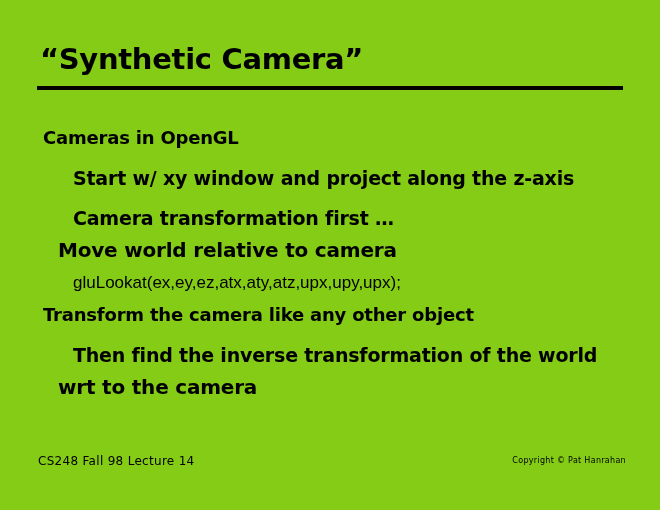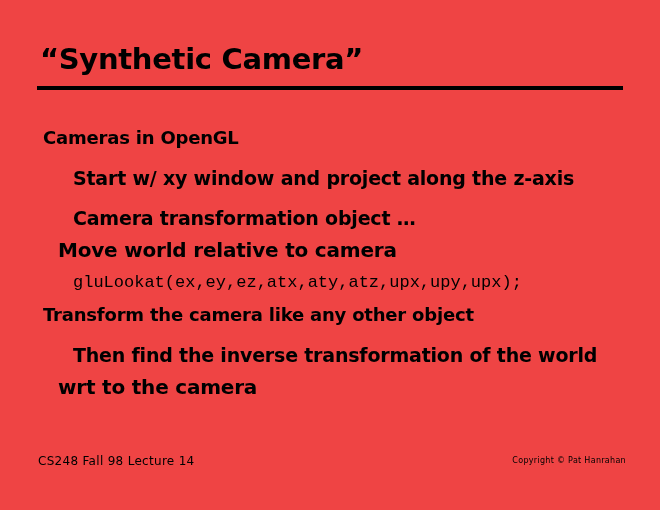--- a/index.html
+++ b/index.html
@@ -11,21 +11,21 @@
     height: 510px;
     background: #ffffff;
     font-family: "Liberation Sans", sans-serif;
     overflow: hidden;
     position: relative;
     -webkit-font-smoothing: none;
   }
   .slide {
     position: absolute;
     inset: 0;
-    background: #ef4444;
+    background: #84cc16;
   }
 
   
   .title {
     position: absolute;
     left: 40px;
     top: 42px;
     font-family: "DejaVu Sans", sans-serif;
     font-weight: bold;
     font-size: 29px;
@@ -58,21 +58,21 @@
     height: 32px;
     line-height: 32px;
     font-size: 19px;
     letter-spacing: -0.2px;
   }
   .lvl-1 { padding-left: 43px; font-size: 18px; }
   .lvl-2 { padding-left: 73px; font-size: 19px; margin-top: 8px; }
   .lvl-3 { padding-left: 58px; font-size: 20px; }
 
   .line.code {
-    font-family: Liberation Mono, monospace;
+    font-family: Liberation Sans, sans-serif;
     font-weight: normal;
     font-size: 17px;
     padding-left: 73px;
     letter-spacing: 0px;
     height: 33px;
     line-height: 33px;
   }
 
   
   .footer-left {
@@ -104,21 +104,21 @@
 
 <div class="slide">
 
   <div class="title">“Synthetic Camera”</div>
 
   <div class="title-rule"></div>
 
   <div class="body-block">
     <div class="line lvl-1">Cameras in OpenGL</div>
     <div class="line lvl-2">Start w/ xy window and project along the z-axis</div>
-    <div class="line lvl-2">Camera transformation object …</div>
+    <div class="line lvl-2">Camera transformation first …</div>
     <div class="line lvl-3">Move world relative to camera</div>
     <div class="line code">gluLookat(ex,ey,ez,atx,aty,atz,upx,upy,upx);</div>
     <div class="line lvl-1">Transform the camera like any other object</div>
     <div class="line lvl-2">Then find the inverse transformation of the world</div>
     <div class="line lvl-3">wrt to the camera</div>
   </div>
 
   <div class="footer-left">CS248 Fall 98 Lecture 14</div>
 
   <div class="footer-right">Copyright © Pat Hanrahan</div>

